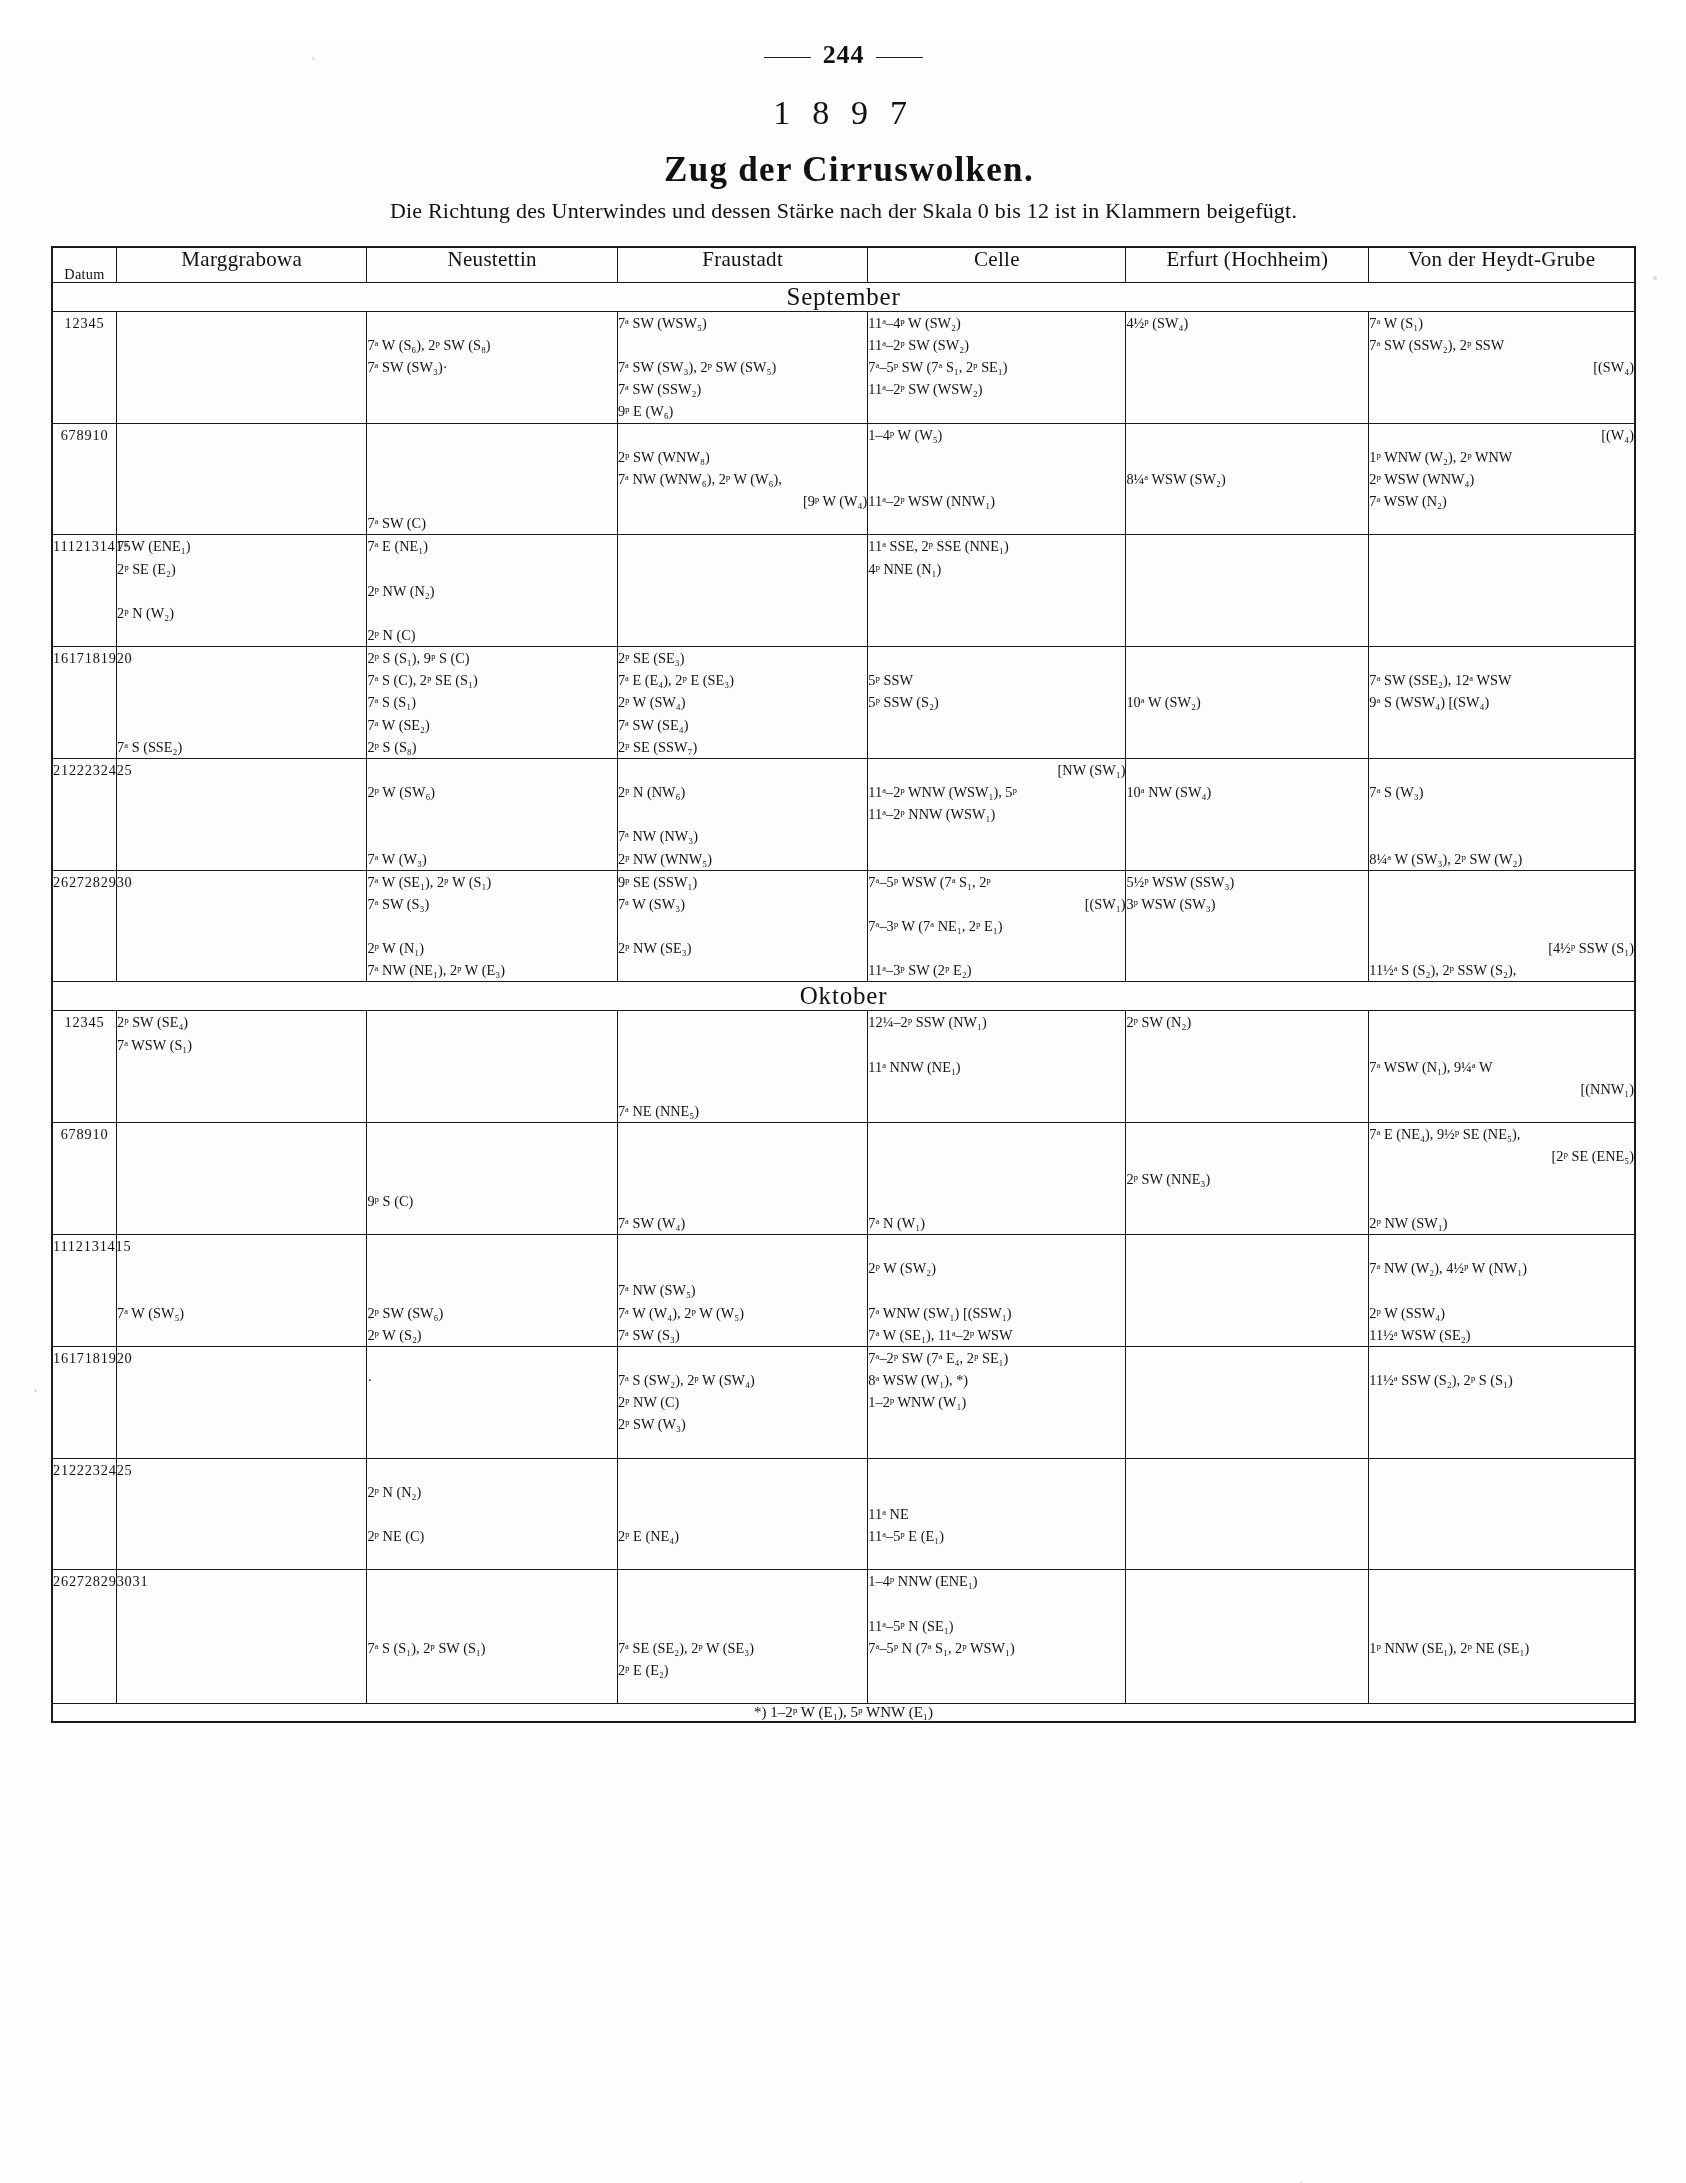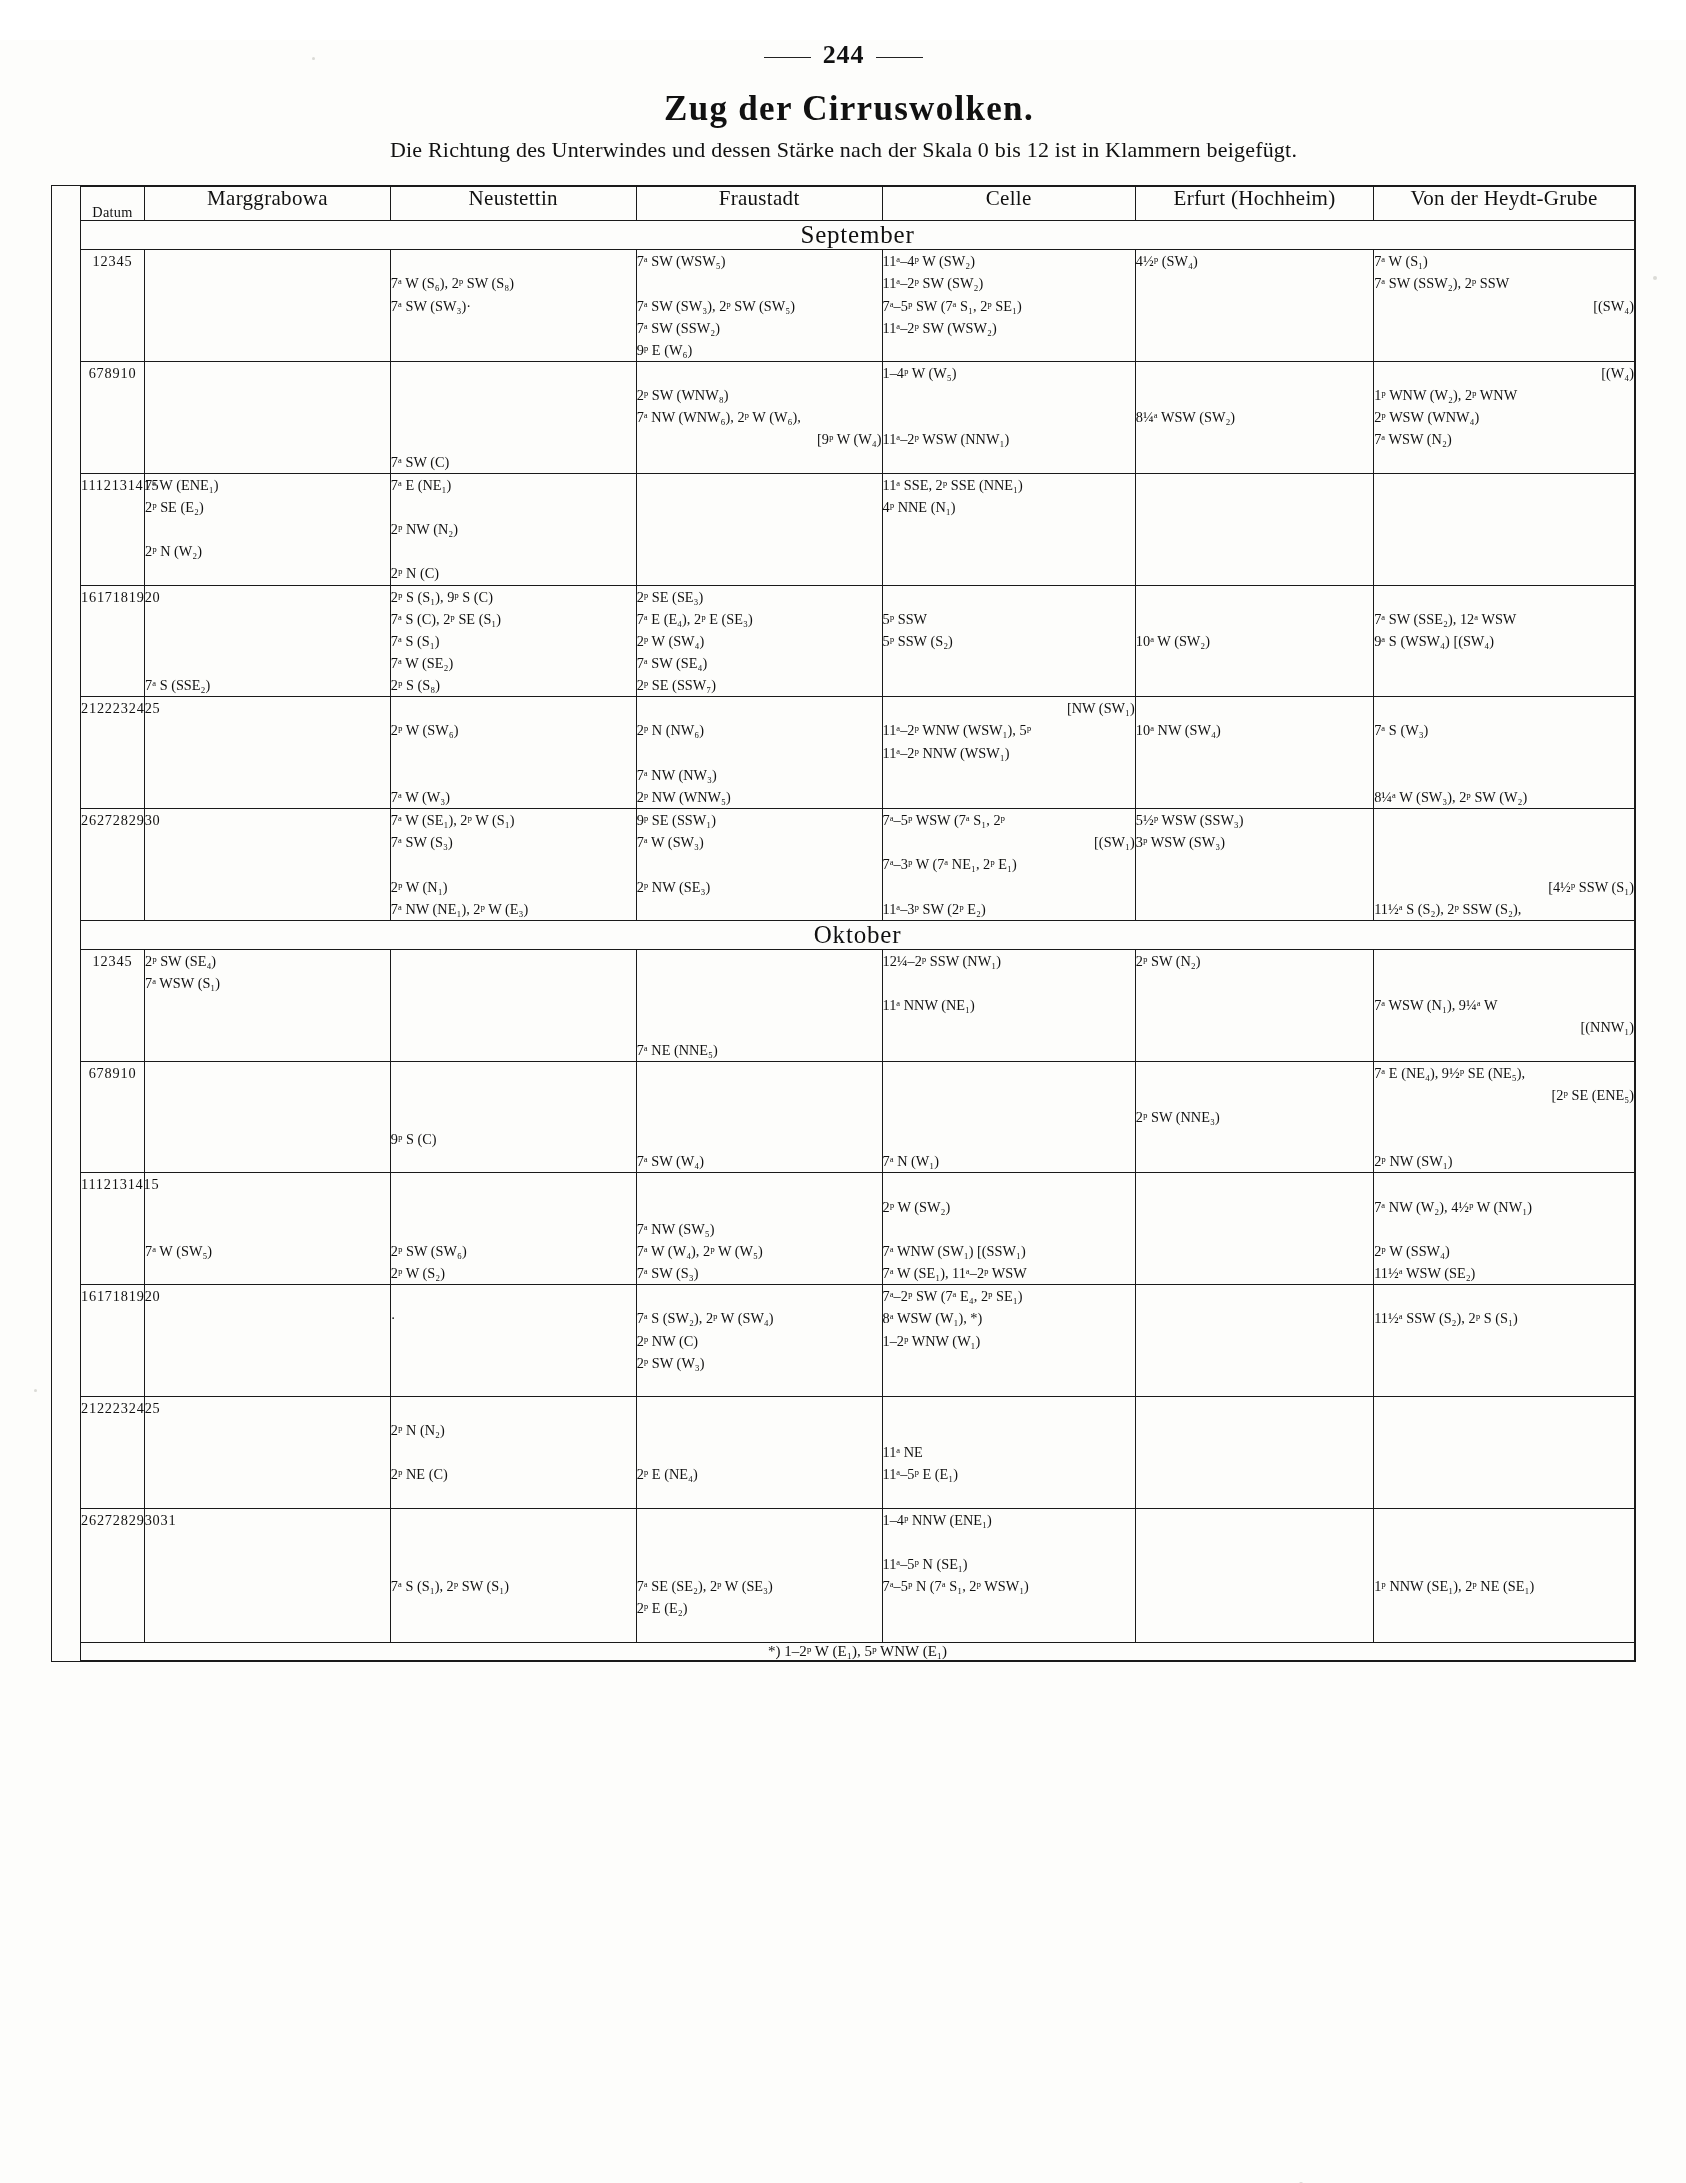--- a/index.html
+++ b/index.html
@@ -57,21 +57,20 @@
     text-align: center;
     font-size: 22px;
     margin-top: 8px;
     letter-spacing: 0.2px;
   }
   
   .table-wrap {
     margin: 22px 51px 4px 51px;
     border: 1.7px solid #1a1a1a;
     position: relative;
-    padding-left: 28px;
   }
   table.cirrus {
     width: 100%;
     border-collapse: collapse;
     table-layout: fixed;
     font-size: 14.3px;
   }
   table.cirrus td, table.cirrus th {
     border: 0.8px solid #1a1a1a;
     vertical-align: top;
@@ -145,20 +144,21 @@
 </style>
 </head>
 <body>
 
 <div class="page">
 
   <div class="pagenum-row">
     <span class="dash"></span><span>244</span><span class="dash"></span>
   </div>
 
+  <div class="year">1 8 9 7</div>
   <div class="main-title">Zug der Cirruswolken.</div>
   <div class="subtitle">Die Richtung des Unterwindes und dessen Stärke nach der Skala 0 bis 12 ist in Klammern beigefügt.</div>
 
   <div class="table-wrap">
     <table class="cirrus">
       <colgroup>
         <col class="col-datum">
         <col style="width:16.5%">
         <col style="width:16.5%">
         <col style="width:16.5%">

